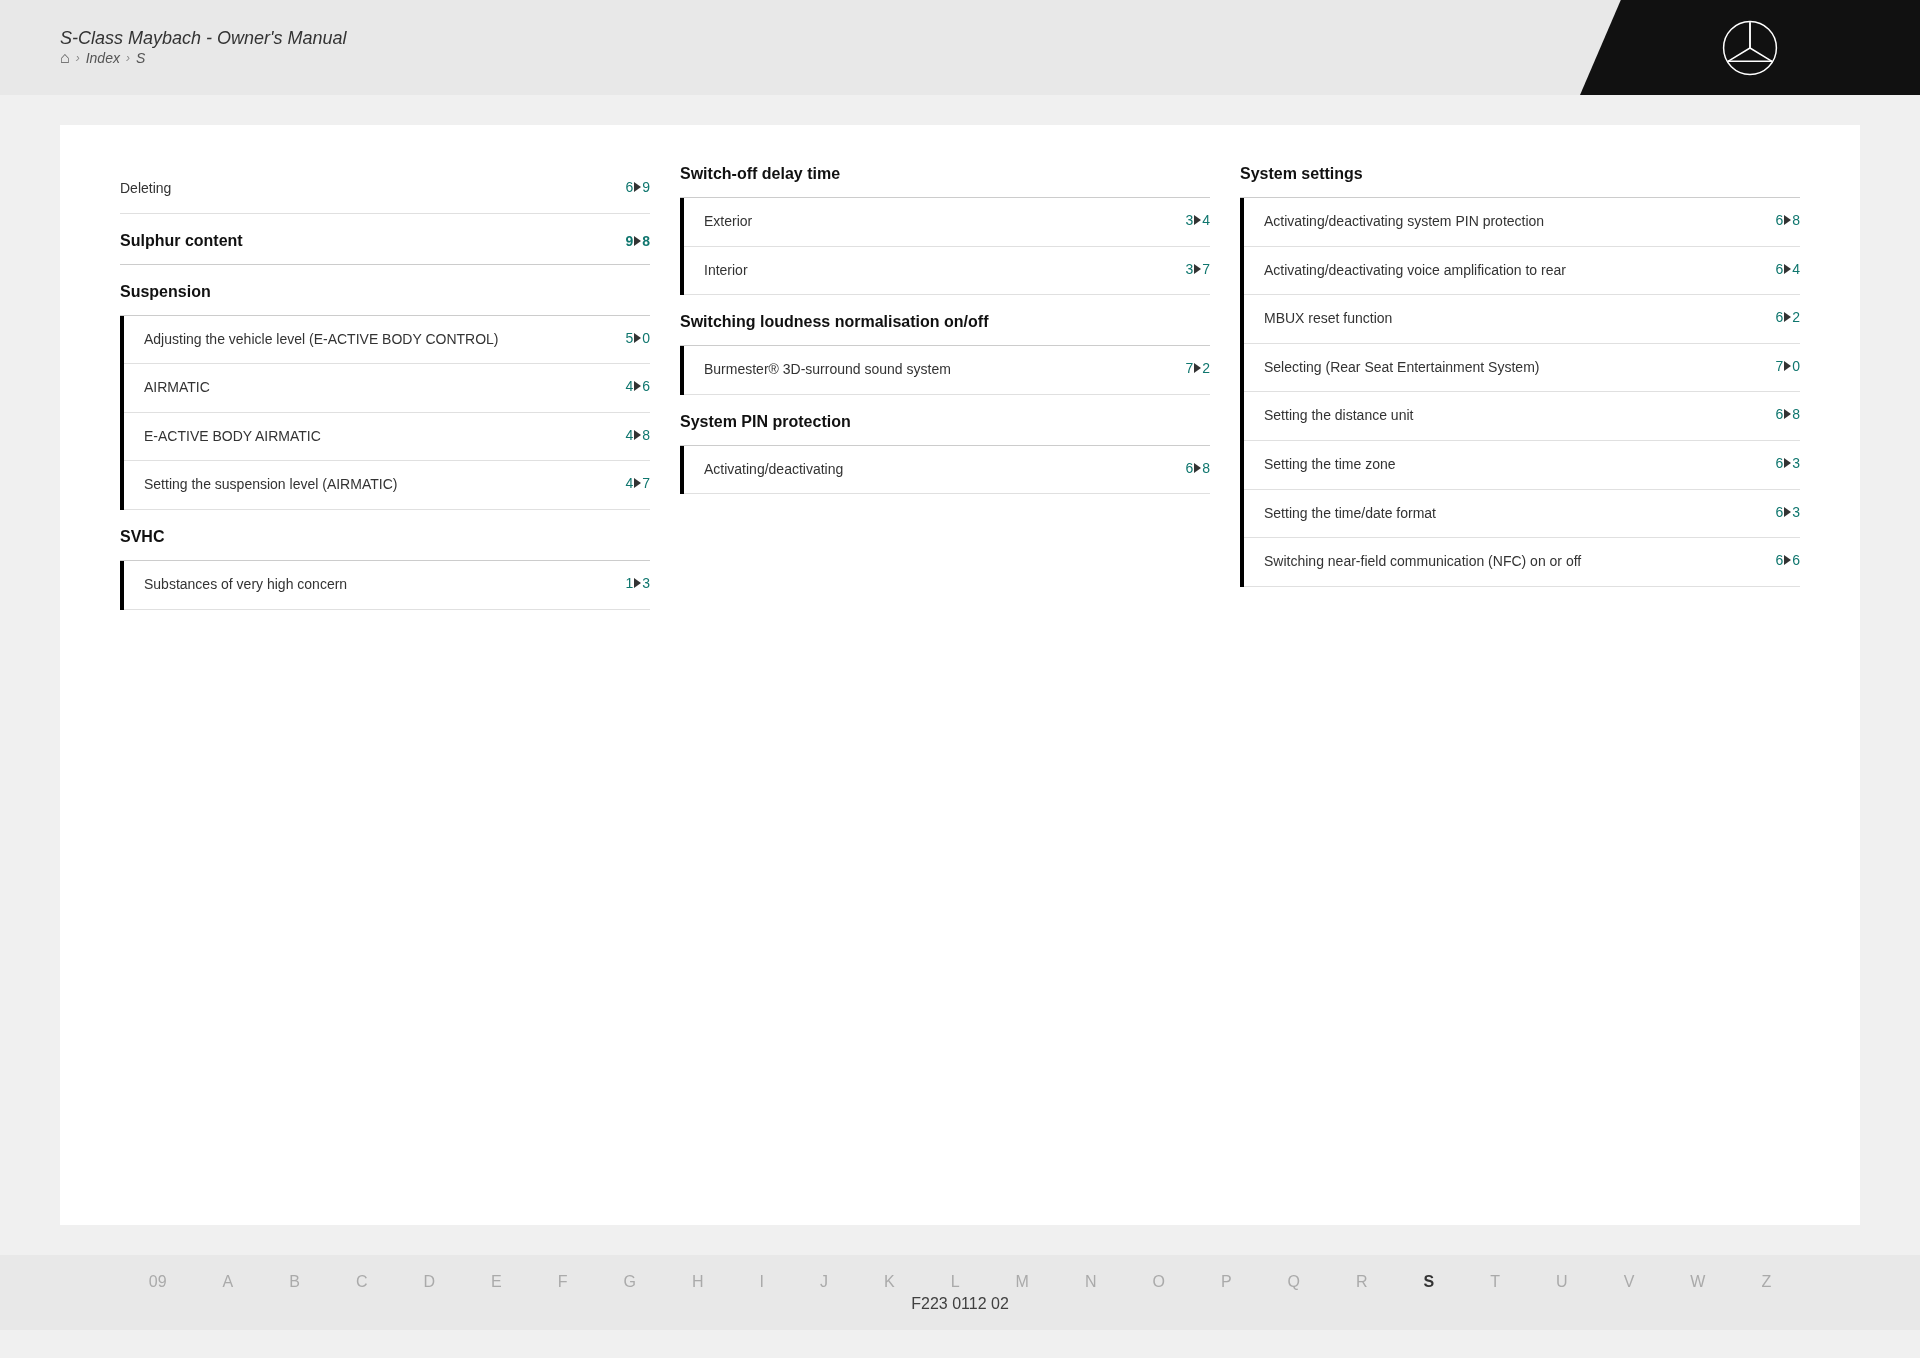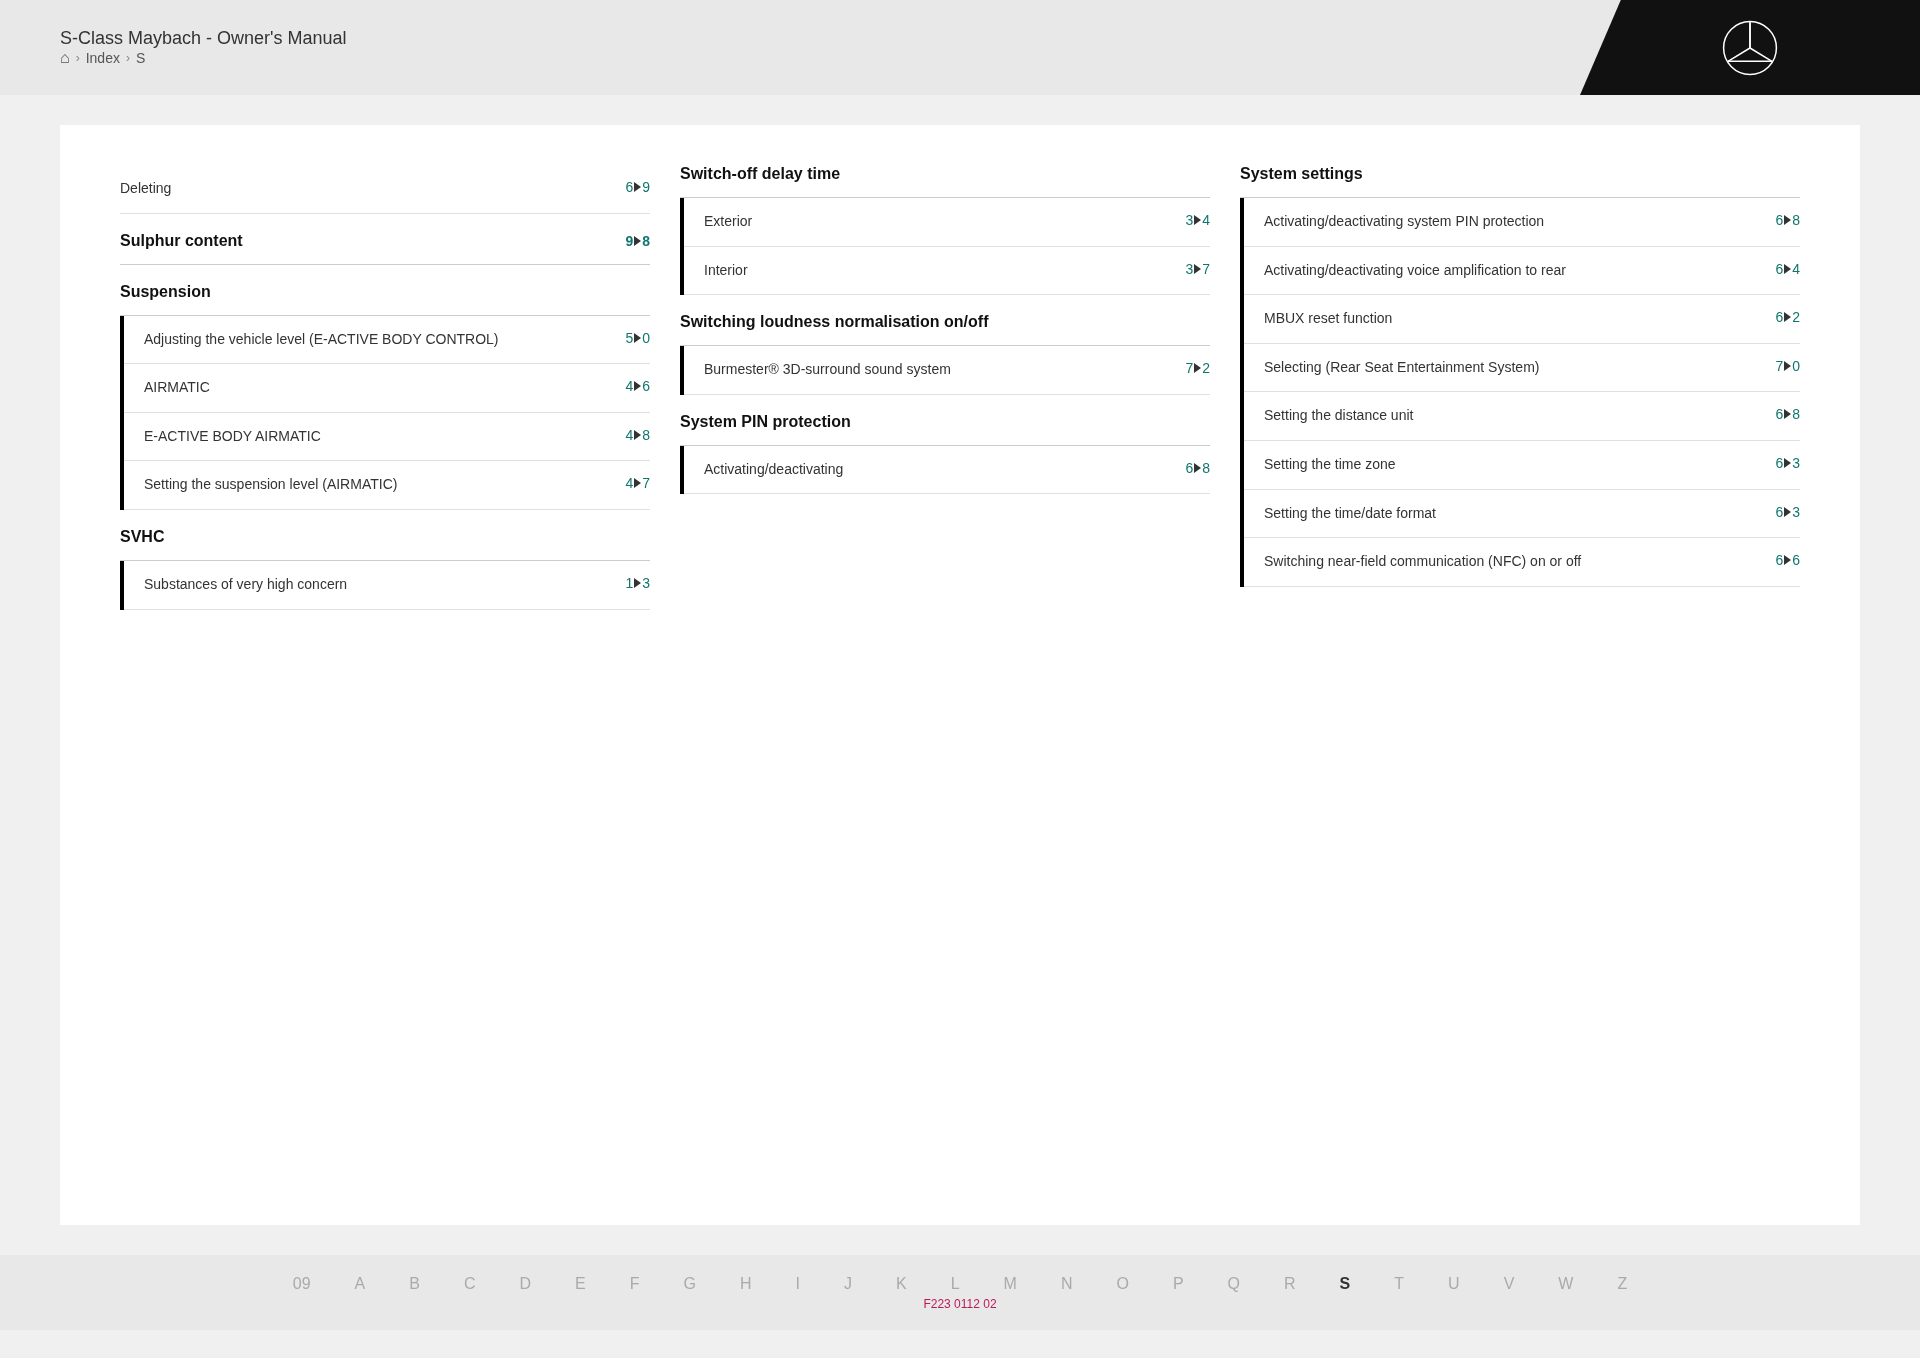--- a/index.html
+++ b/index.html
@@ -16,20 +16,21 @@
       background: #e8e8e8;
       height: 95px;
       display: flex;
       align-items: center;
       justify-content: space-between;
       padding: 0 0 0 60px;
     }
     .header-left {
       display: flex;
       flex-direction: column;
+      font-style: italic;
     }
     .header-title {
       font-size: 18px;
       color: #333;
       font-weight: normal;
     }
     .breadcrumb {
       display: flex;
       align-items: center;
       gap: 6px;
@@ -163,39 +164,39 @@
       height: 75px;
       display: flex;
       flex-direction: column;
       align-items: center;
       justify-content: center;
       gap: 4px;
     }
 
     .alphabet-nav {
       display: flex;
-      gap: 0;
+      gap: 12px;
       width: 100%;
       justify-content: center;
     }
 
     .alpha-item {
       padding: 0 22px;
       font-size: 16px;
       color: #aaa;
       cursor: pointer;
     }
     .alpha-item.active {
       color: #333;
       font-weight: bold;
     }
 
     .footer-code {
-      font-size: 12px;
-      color: #be185d;
+      font-size: 16px;
+      color: #404040;
     }
   </style>
 </head>
 <body>
 
 <div class="header">
   <div class="header-left">
     <span class="header-title">S-Class Maybach - Owner's Manual</span>
     <div class="breadcrumb">
       <span class="breadcrumb-home">⌂</span>

